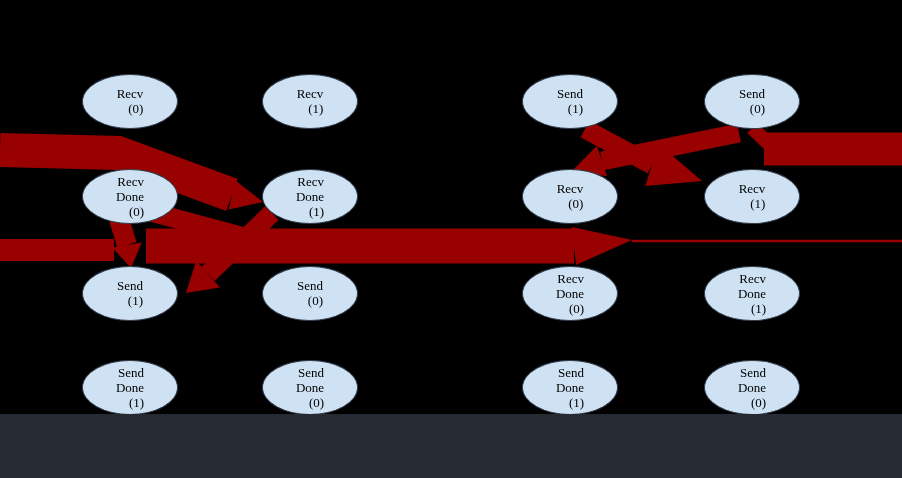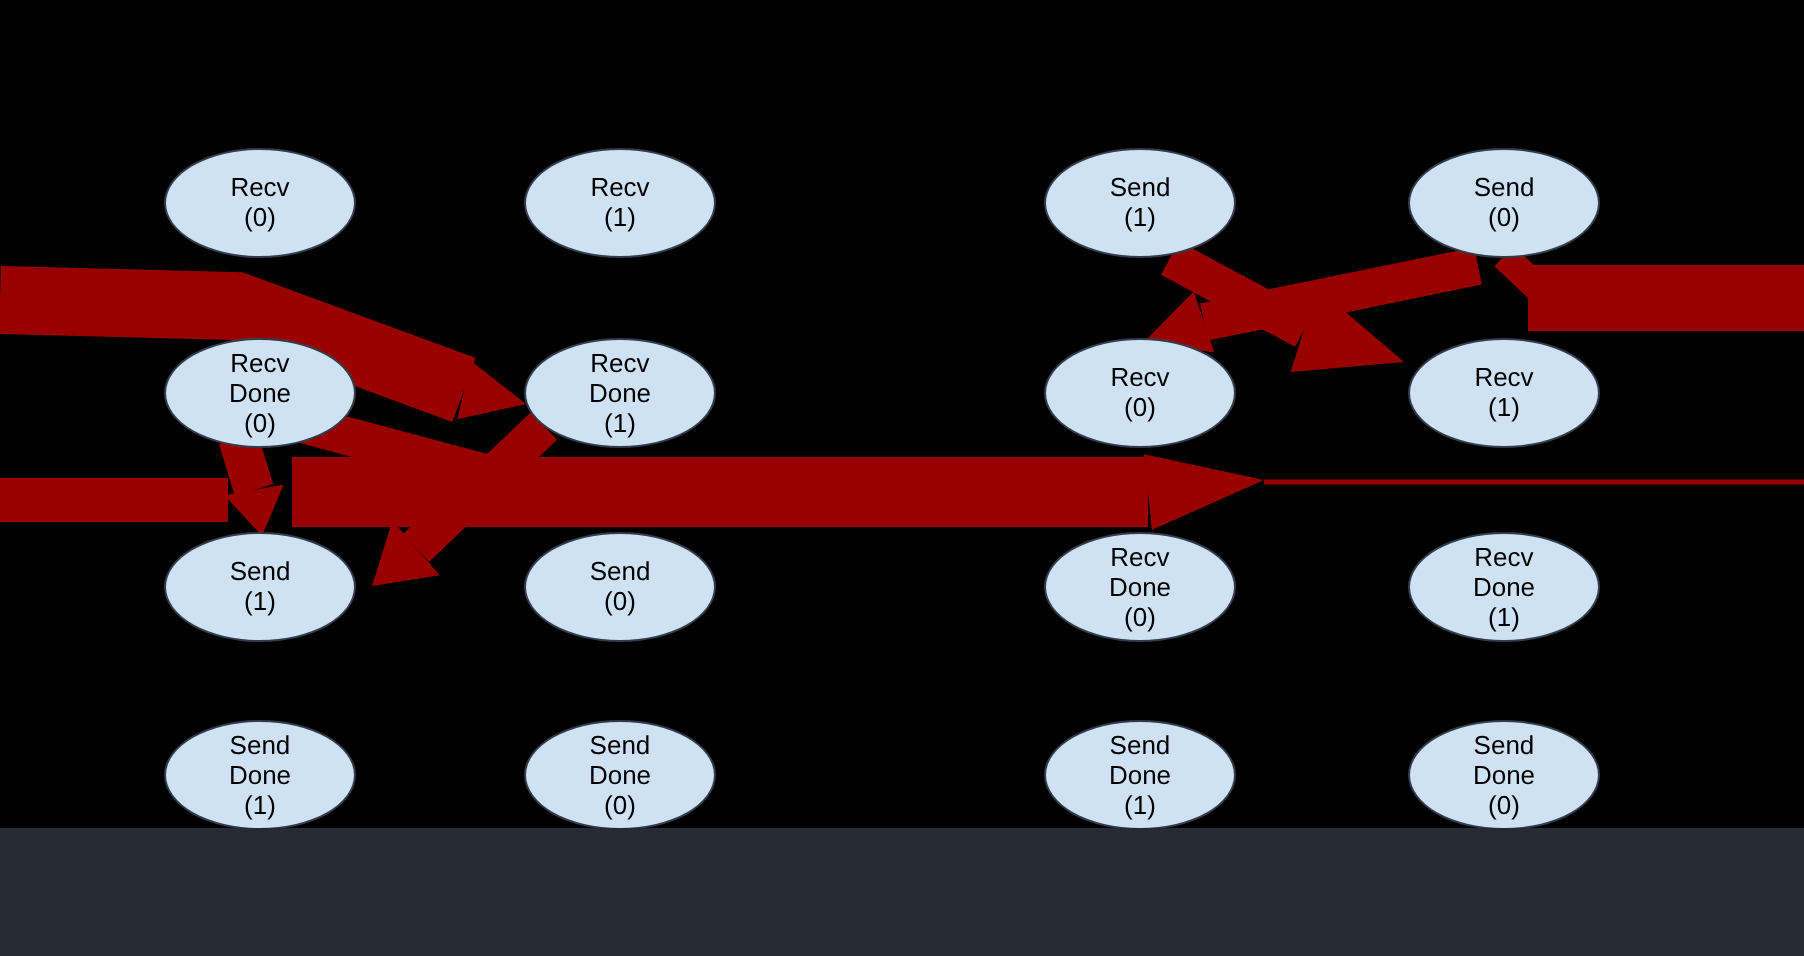--- a/index.html
+++ b/index.html
@@ -30,23 +30,23 @@
     height: 478px;
   }
   .node {
     position: absolute;
     box-sizing: border-box;
     border-radius: 50%;
     border: 1.5px solid #323c4b;
     display: flex;
     align-items: center;
     justify-content: center;
-    text-align: center;
+    text-align: right;
     white-space: pre-line;
-    font-family: Liberation Sans, sans-serif;
+    font-family: Liberation Serif, serif;
     font-size: 13px;
     line-height: 15px;
     color: #000;
   }
   .footer-bar {
     position: absolute;
     left: 0;
     right: 0;
     bottom: 0;
   }

